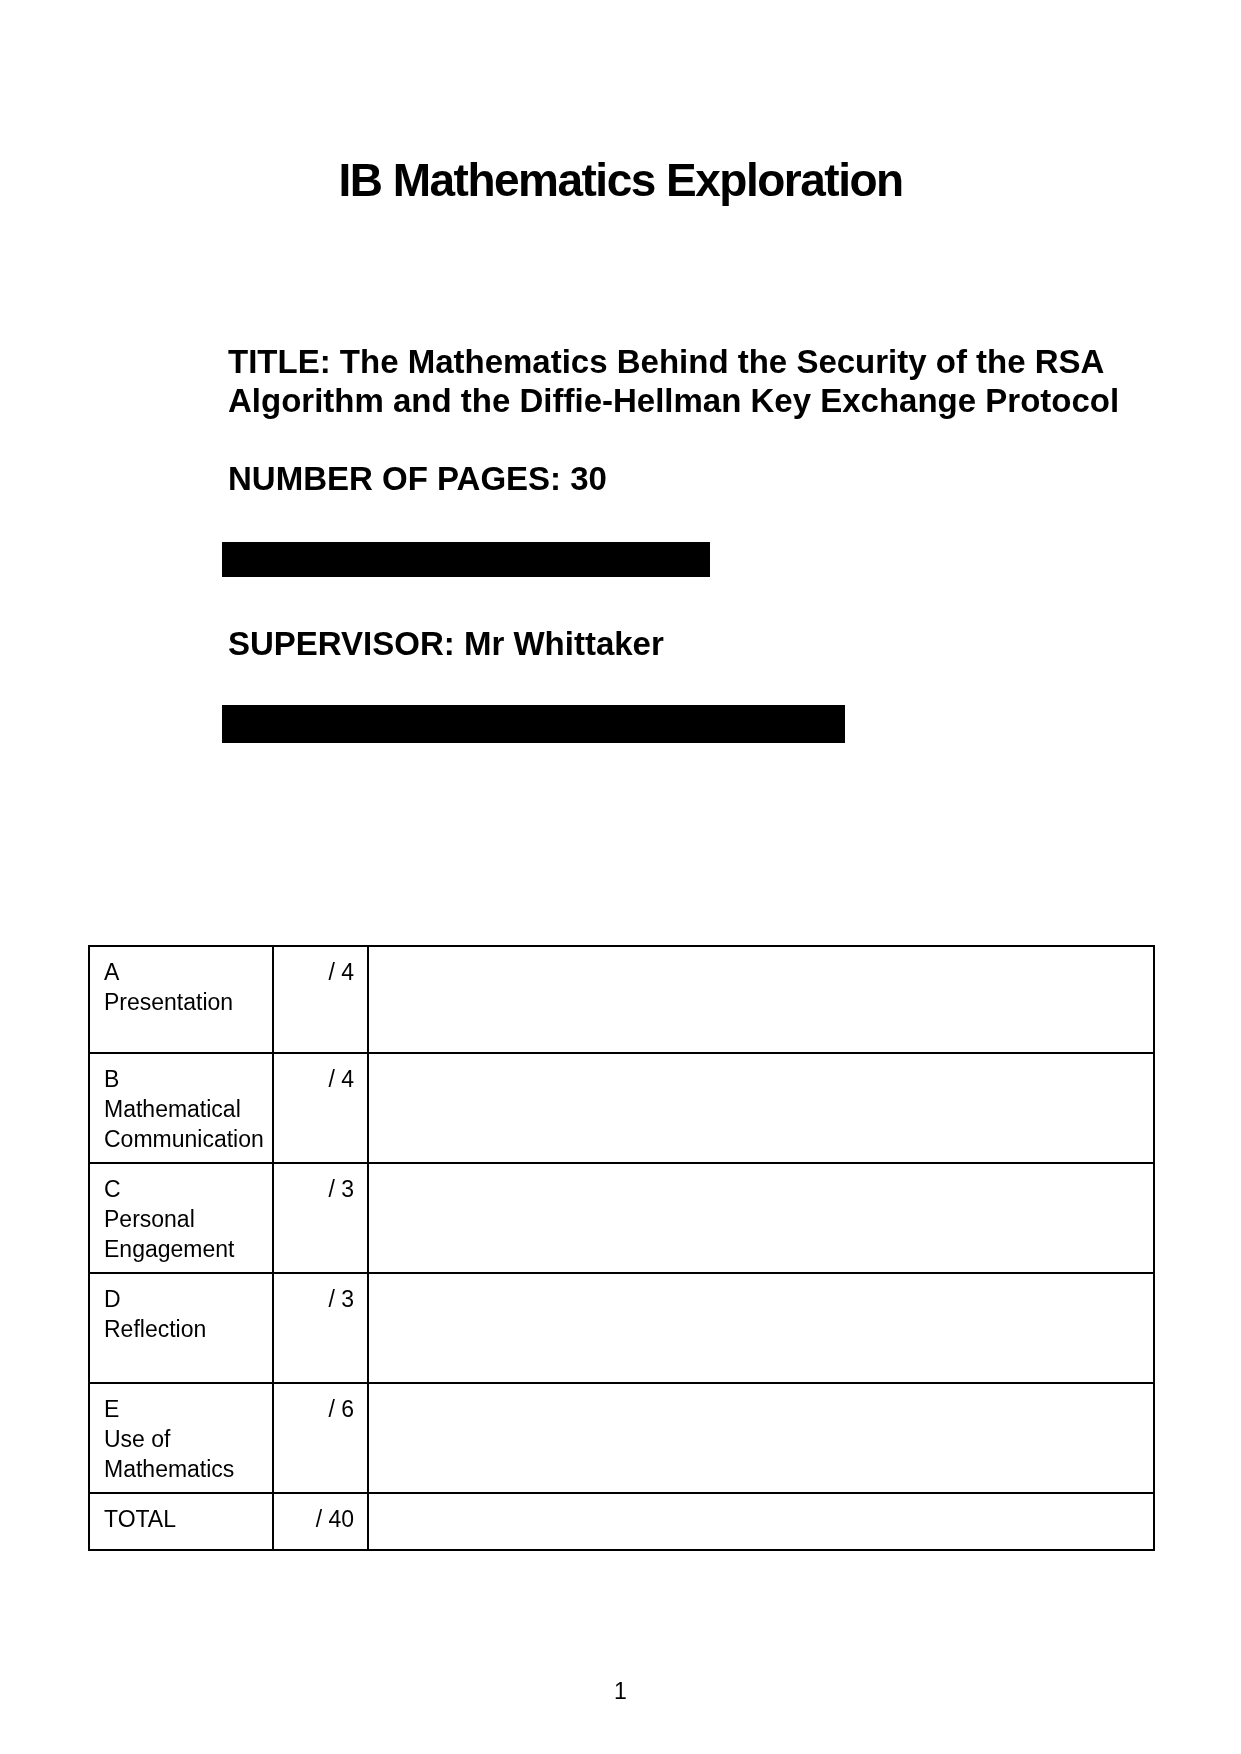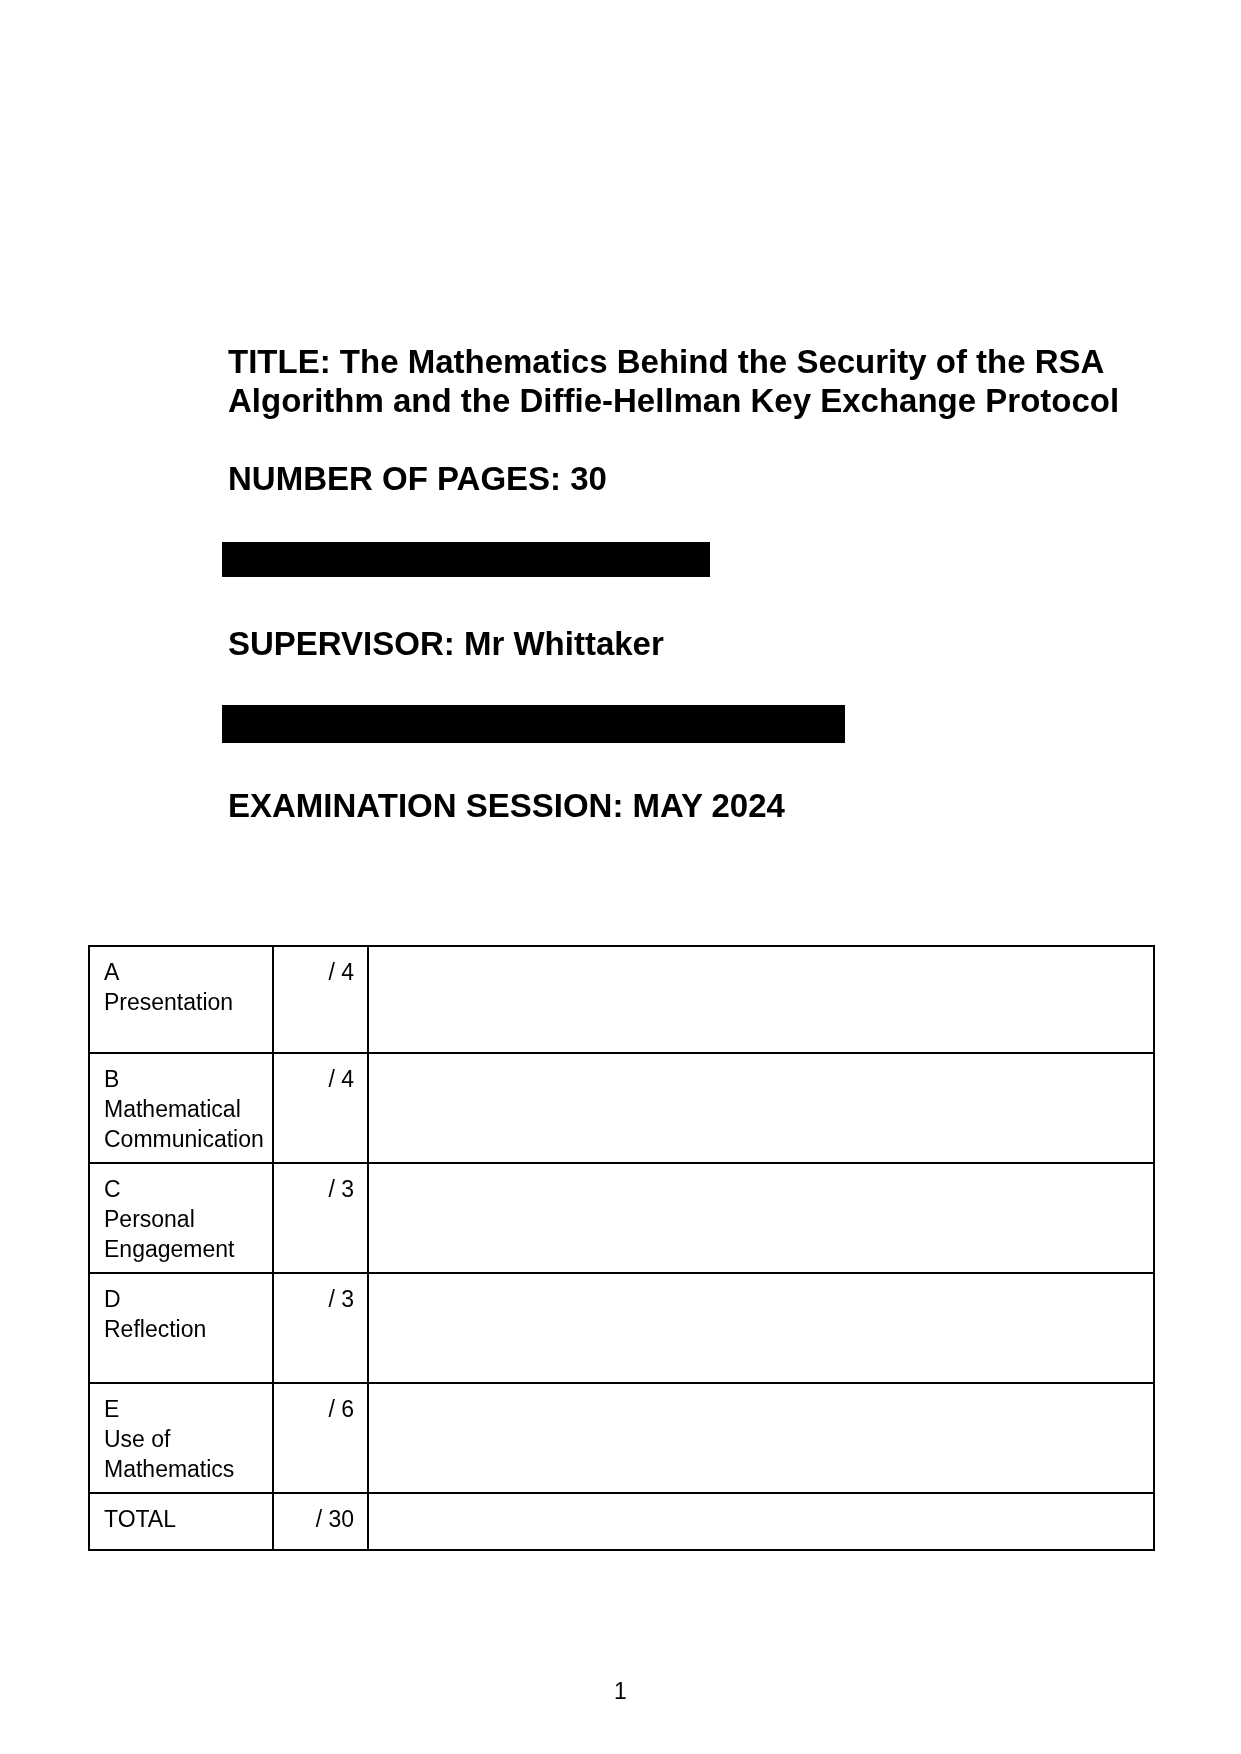--- a/index.html
+++ b/index.html
@@ -81,33 +81,33 @@
     text-align:center;
     font-size:23px;
     font-weight:400;
   }
 </style>
 </head>
 <body>
 
 <div class="page">
 
+  <div class="doc-title">IB Mathematics Exploration</div>
 
   <div class="para para-title">TITLE: The Mathematics Behind the Security of the RSA
 Algorithm and the Diffie-Hellman Key Exchange Protocol</div>
 
   <div class="para para-pages">NUMBER OF PAGES: 30</div>
 
   <div class="redaction redaction-1"></div>
 
   <div class="para para-supervisor">SUPERVISOR: Mr Whittaker</div>
 
   <div class="redaction redaction-2"></div>
 
-  <div class="para para-session">EXAMINATION SESSION: MAY 2024</div>
 
   <table class="marks-table">
     <colgroup>
       <col style="width:184px">
       <col style="width:95px">
       <col style="width:786px">
     </colgroup>
     <tbody>
       <tr class="row-a">
         <td>A
@@ -137,21 +137,21 @@
       </tr>
       <tr class="row-e">
         <td>E
 Use of
 Mathematics</td>
         <td class="score-cell">/ 6</td>
         <td class="comment-cell"></td>
       </tr>
       <tr class="row-total">
         <td>TOTAL</td>
-        <td class="score-cell">/ 30</td>
+        <td class="score-cell">/ 40</td>
         <td class="comment-cell"></td>
       </tr>
     </tbody>
   </table>
 
   <div class="page-number">1</div>
 
 </div>
 
 </body></html>

